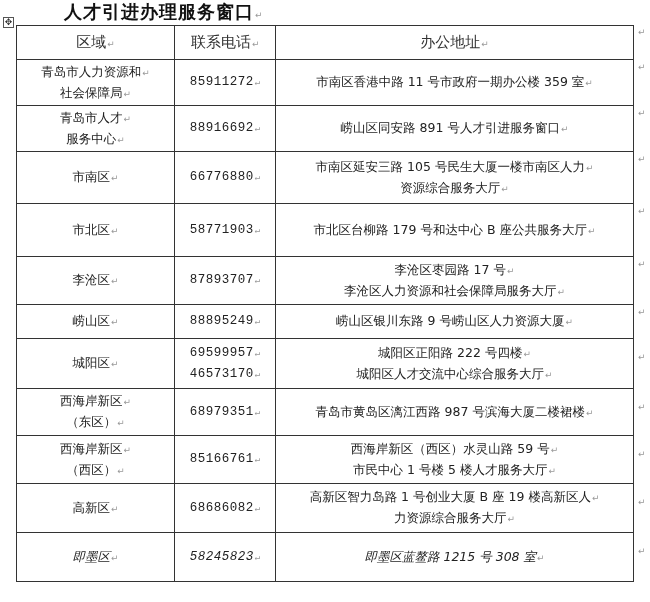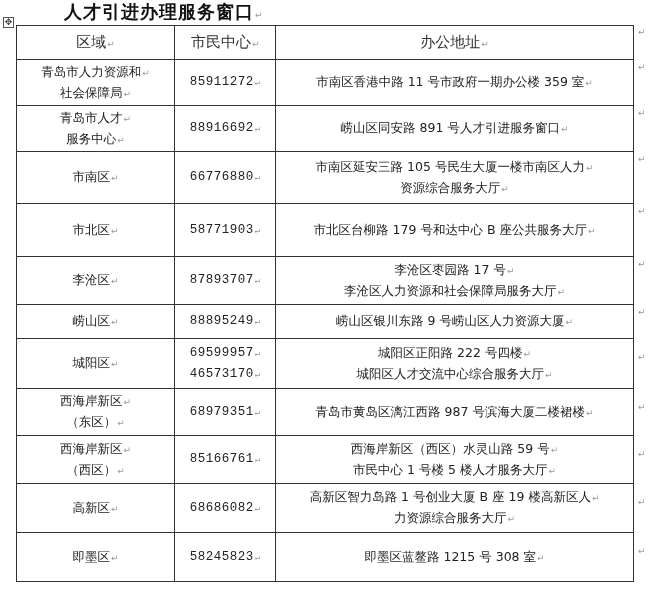--- a/index.html
+++ b/index.html
@@ -29,21 +29,21 @@
 
 <table class="grid">
   <colgroup>
       <col class="col1">
       <col class="col2">
       <col class="col3">
     </colgroup>
   <tbody id="tbody">
     <tr class="head">
       <td><span>区域</span><span class="mark">↵</span></td>
-      <td><span>市民中心</span><span class="mark">↵</span></td>
+      <td><span>联系电话</span><span class="mark">↵</span></td>
       <td><span>办公地址</span><span class="mark">↵</span></td>
     </tr>
   <tr style="height: 46px; margin-left: 24px;">
         <td>
           <span class="line"><span>青岛市人力资源和</span><span class="mark">↵</span></span>
           <span class="line"><span>社会保障局</span><span class="mark">↵</span></span>
         </td>
         <td class="phone">
           <span class="line"><span>85911272</span><span class="mark">↵</span></span>
         </td>
@@ -152,21 +152,21 @@
           <span class="line"><span>高新区</span><span class="mark">↵</span></span>
         </td>
         <td class="phone">
           <span class="line"><span>68686082</span><span class="mark">↵</span></span>
         </td>
         <td>
           <span class="line"><span>高新区智力岛路 1 号创业大厦 B 座 19 楼高新区人</span><span class="mark">↵</span></span>
           <span class="line"><span>力资源综合服务大厅</span><span class="mark">↵</span></span>
         </td>
       </tr>
-      <tr style="height: 49px;">
+      <tr style="height: 49px; font-style: italic;">
         <td>
           <span class="line"><span>即墨区</span><span class="mark">↵</span></span>
         </td>
         <td class="phone">
           <span class="line"><span>58245823</span><span class="mark">↵</span></span>
         </td>
         <td>
           <span class="line"><span>即墨区蓝鳌路 1215 号 308 室</span><span class="mark">↵</span></span>
         </td>
       </tr>

